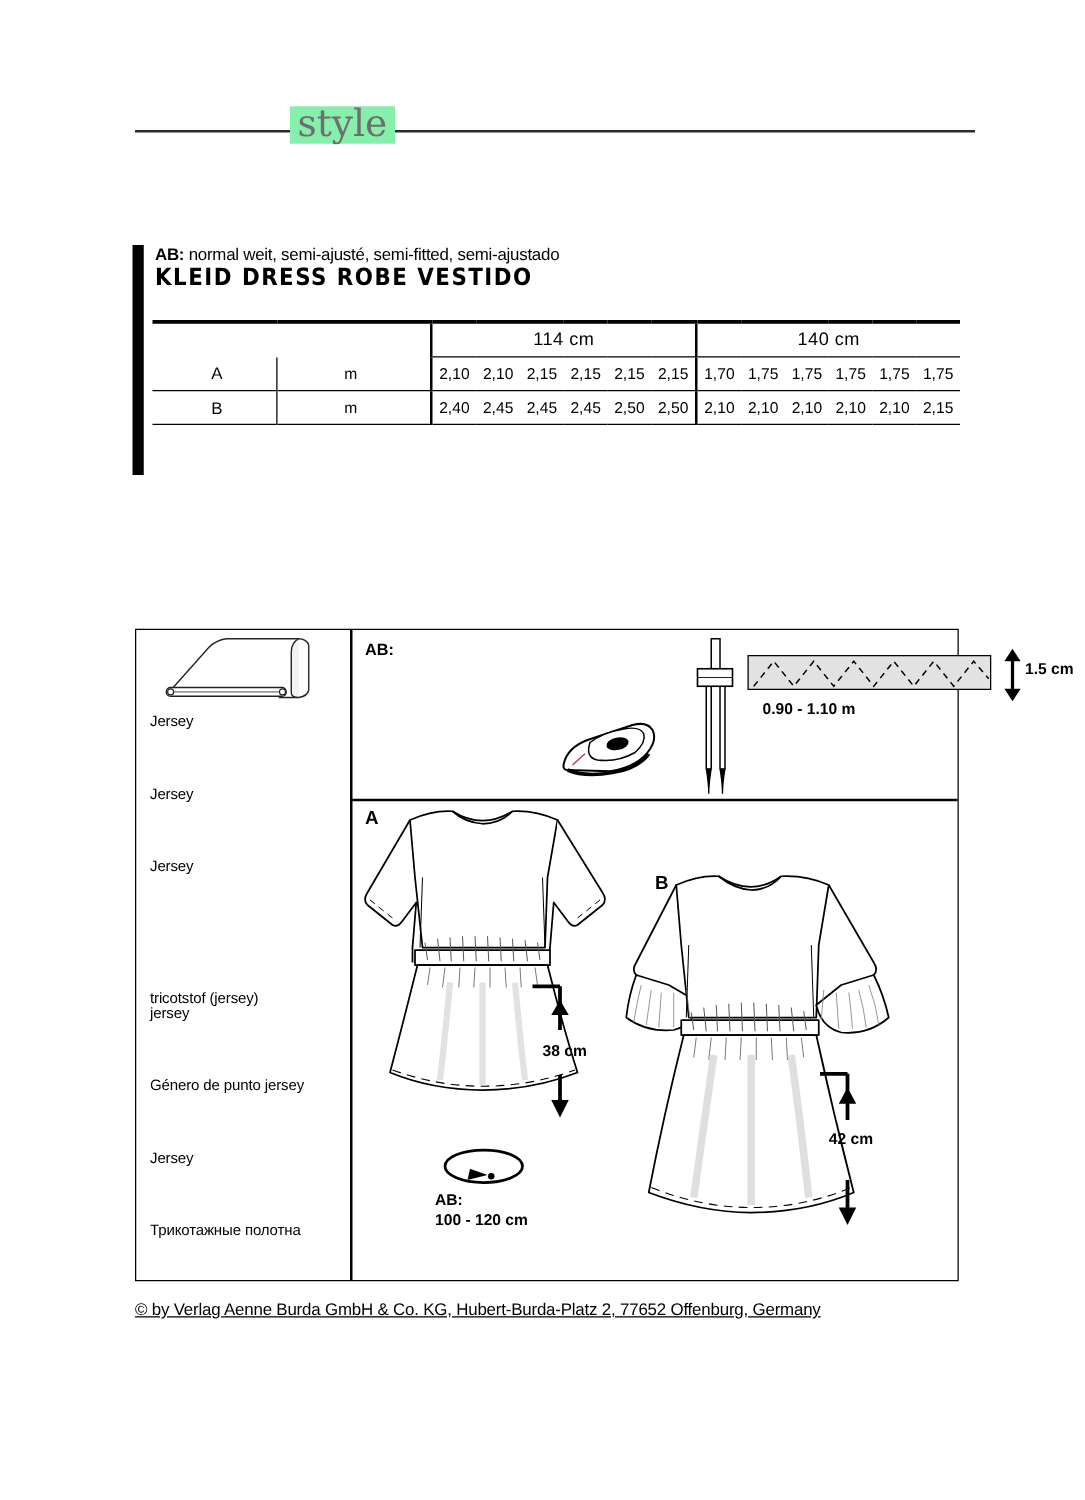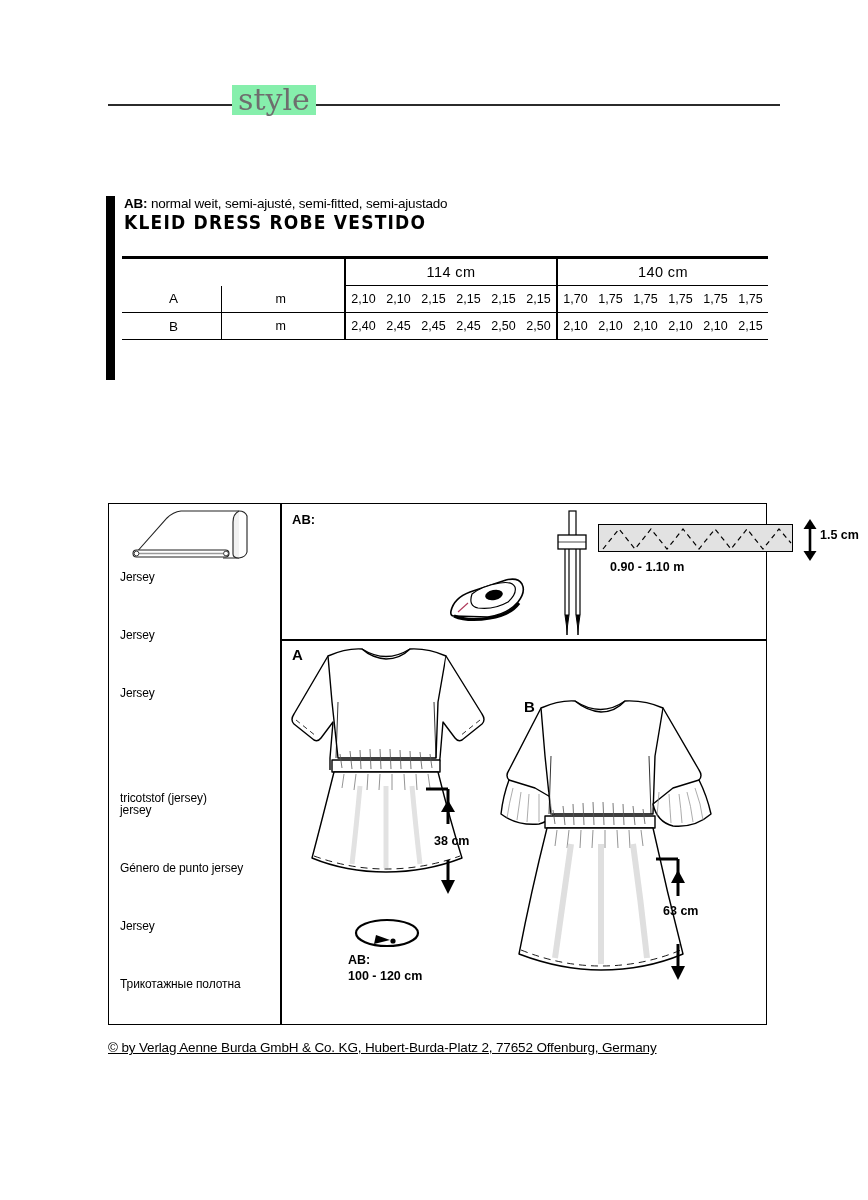--- a/index.html
+++ b/index.html
@@ -594,21 +594,21 @@
     </svg>
     <div class="dim-label" id="dim-a-label">38 cm</div>
 
     <svg id="dim-b-arrow" viewBox="0 0 40 126">
       <line x1="2" y1="3" x2="24" y2="3" stroke="#000" stroke-width="3"></line>
       <line x1="24" y1="3" x2="24" y2="40" stroke="#000" stroke-width="3"></line>
       <path d="M24 14 L17 27 L31 27 Z" fill="#000"></path>
       <line x1="24" y1="88" x2="24" y2="120" stroke="#000" stroke-width="3"></line>
       <path d="M24 124 L17 110 L31 110 Z" fill="#000"></path>
     </svg>
-    <div class="dim-label" id="dim-b-label">63 cm</div>
+    <div class="dim-label" id="dim-b-label">42 cm</div>
 
     <svg id="elastic-loop" viewBox="0 0 70 40">
       <ellipse cx="35" cy="18" rx="31" ry="13" fill="none" stroke="#000" stroke-width="2.2"></ellipse>
       <path d="M22 29 L38 25 L24 20 Z" fill="#000"></path>
       <circle cx="41" cy="26" r="2.6" fill="#000"></circle>
     </svg>
     <div id="elastic-label">
       <div>AB:</div>
       <div>100 - 120 cm</div>
     </div>

